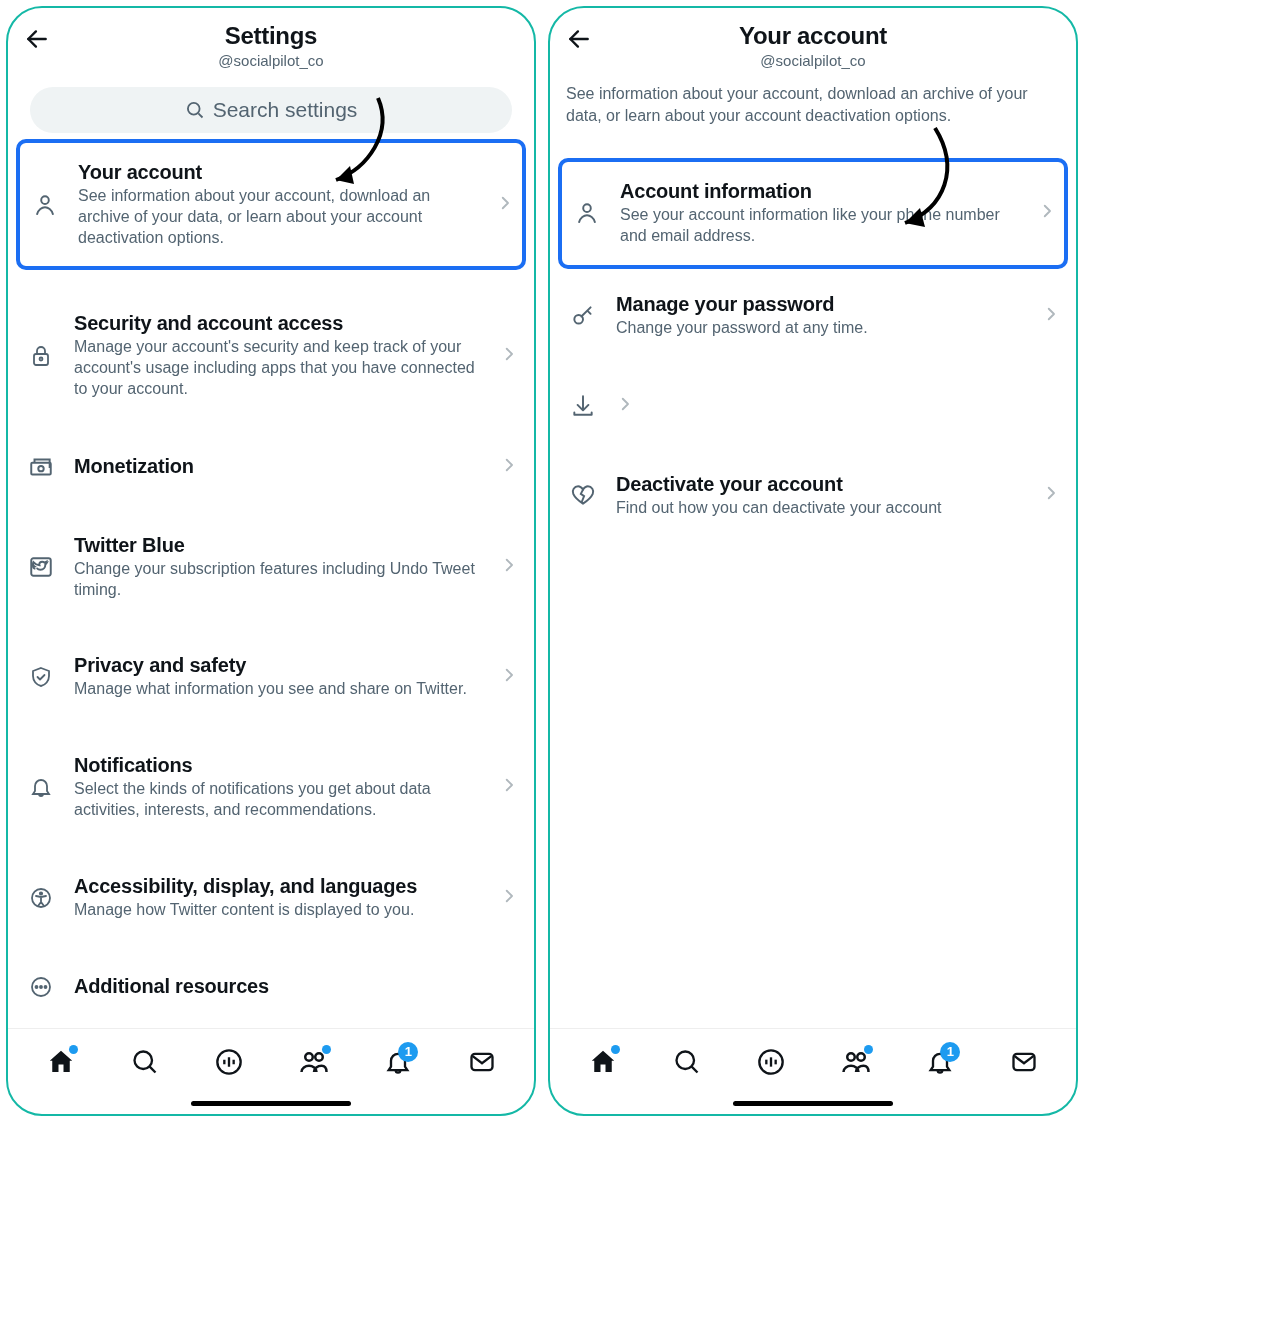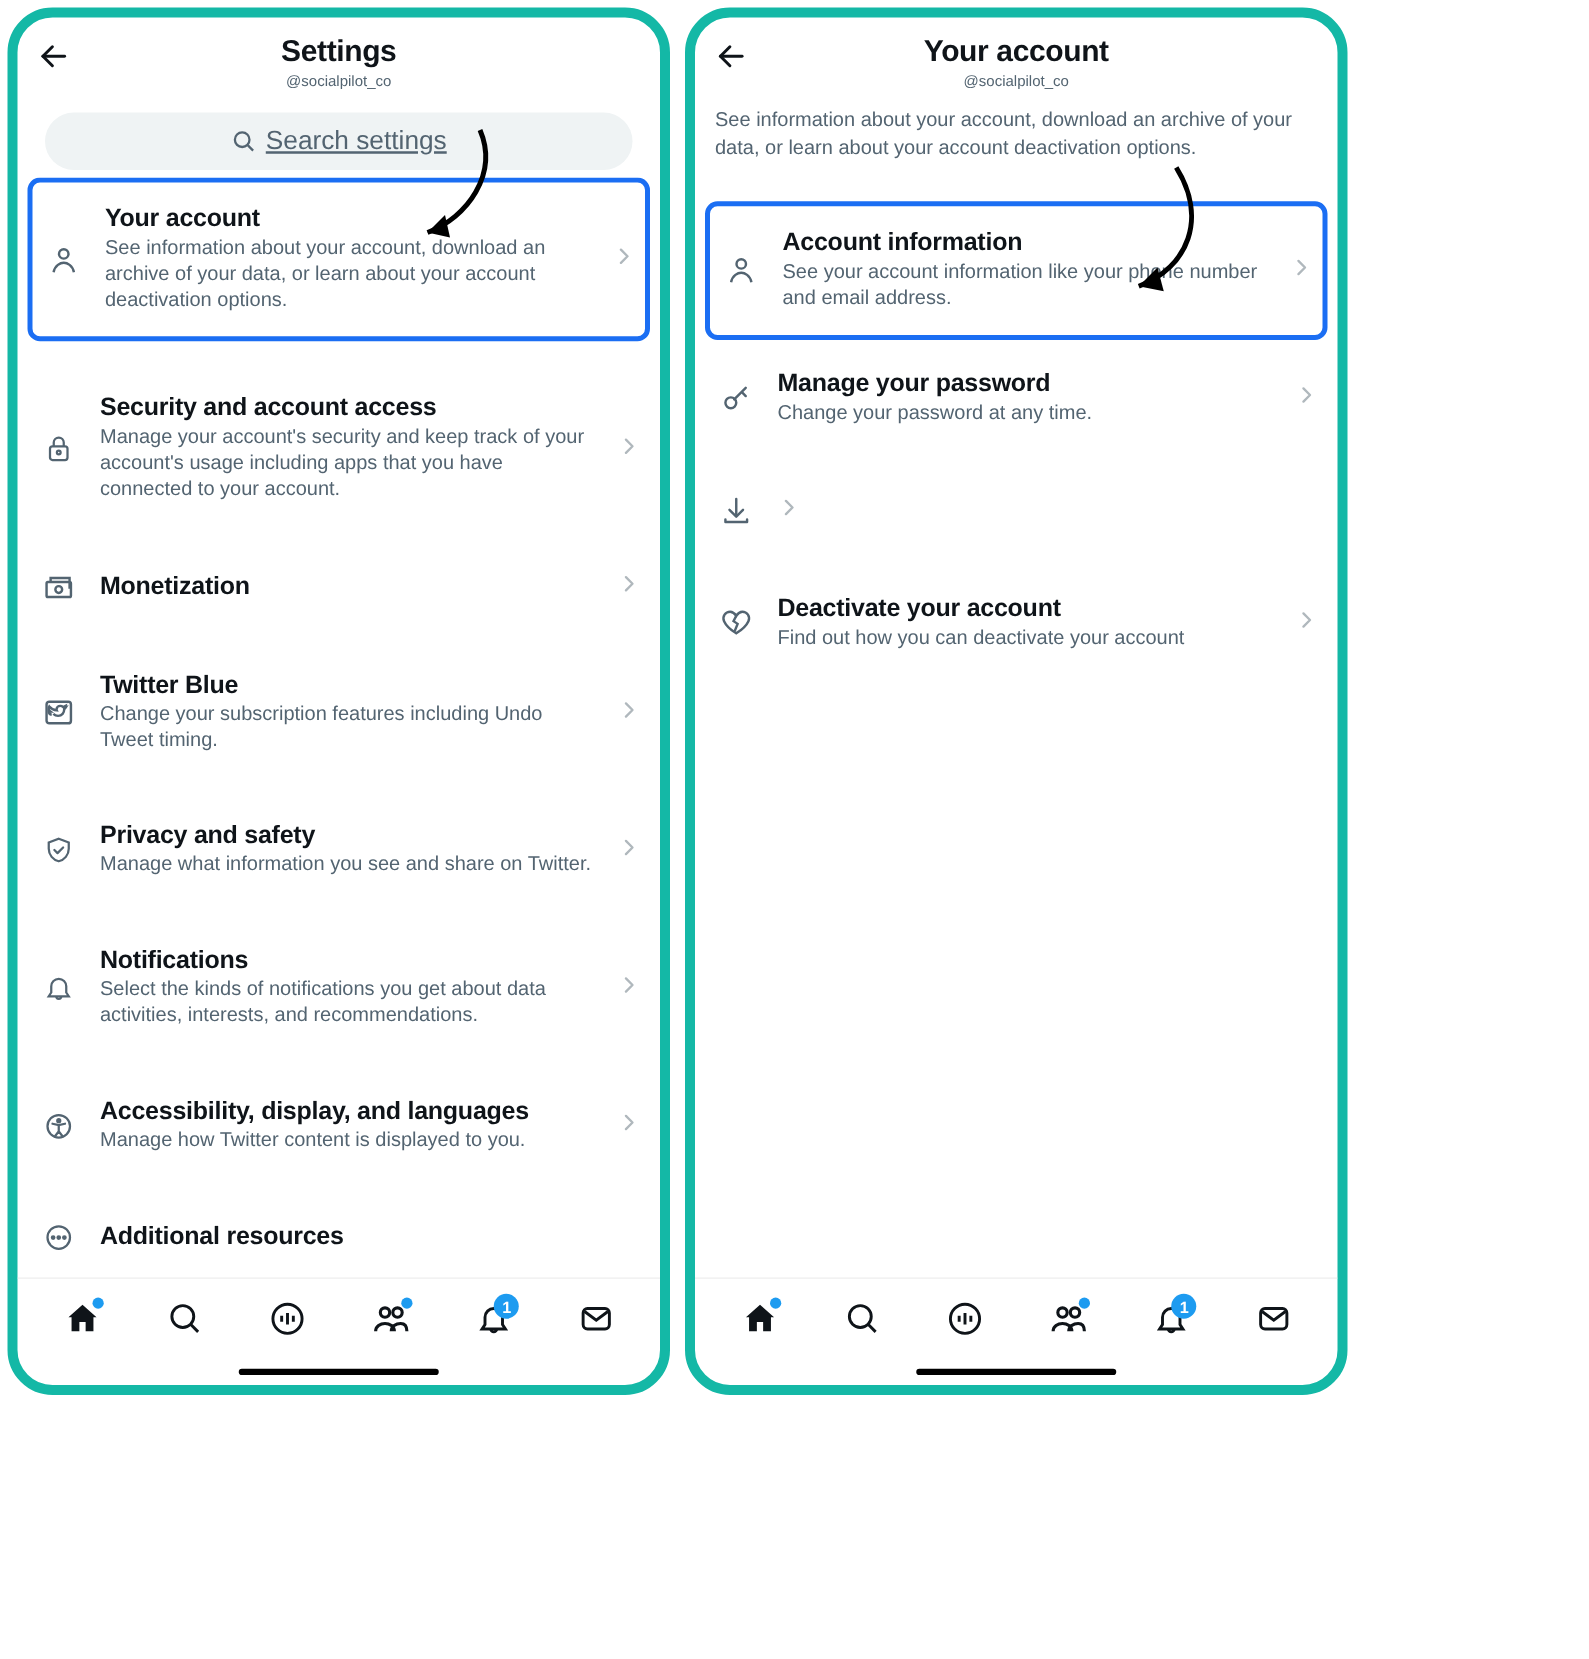--- a/index.html
+++ b/index.html
@@ -6,21 +6,21 @@
   body {
     font-family: -apple-system, BlinkMacSystemFont, "Segoe UI", Helvetica, Arial, sans-serif;
     background: #fff;
     display: flex;
     gap: 12px;
     padding: 6px;
   }
   .phone {
     width: 530px;
     height: 1110px;
-    border: 8px solid #14b8a6;
+    border: 2px solid #14b8a6;
     border-radius: 36px;
     position: relative;
     overflow: hidden;
     background: #fff;
     display: flex;
     flex-direction: column;
   }
   .header {
     position: relative;
     text-align: center;
@@ -32,38 +32,37 @@
     top: 18px;
     cursor: pointer;
   }
   .title {
     font-size: 24px;
     font-weight: 800;
     color: #0f1419;
     letter-spacing: -0.3px;
   }
   .handle {
-    font-size: 12px;
+    font-size: 15px;
     color: #536471;
     margin-top: 2px;
   }
   .search-wrap {
     padding: 10px 22px 6px 22px;
   }
   .search {
     background: #eff3f4;
     border-radius: 999px;
     height: 46px;
     display: flex;
     align-items: center;
     justify-content: center;
     gap: 8px;
     color: #536471;
     font-size: 21px;
-    text-decoration: underline;
   }
   .content {
     flex: 1;
     overflow: hidden;
     padding: 0 8px;
   }
   .subhead {
     font-size: 16px;
     color: #536471;
     padding: 6px 8px 14px 8px;

